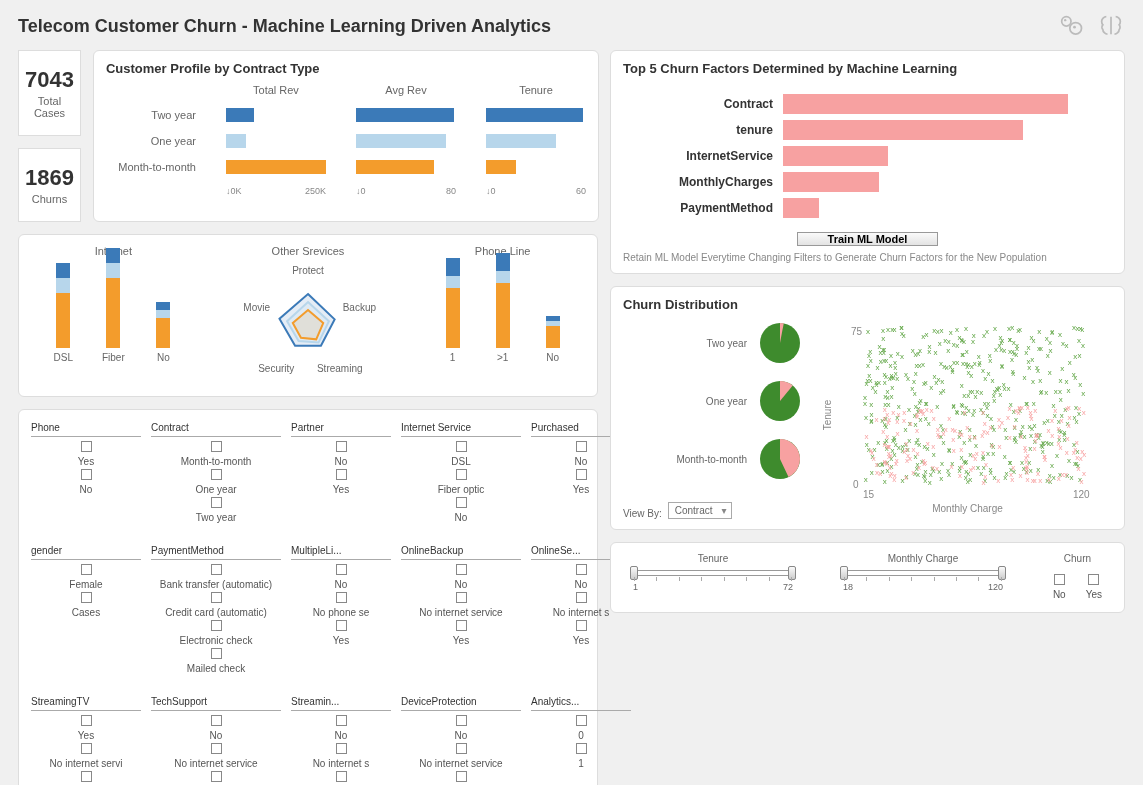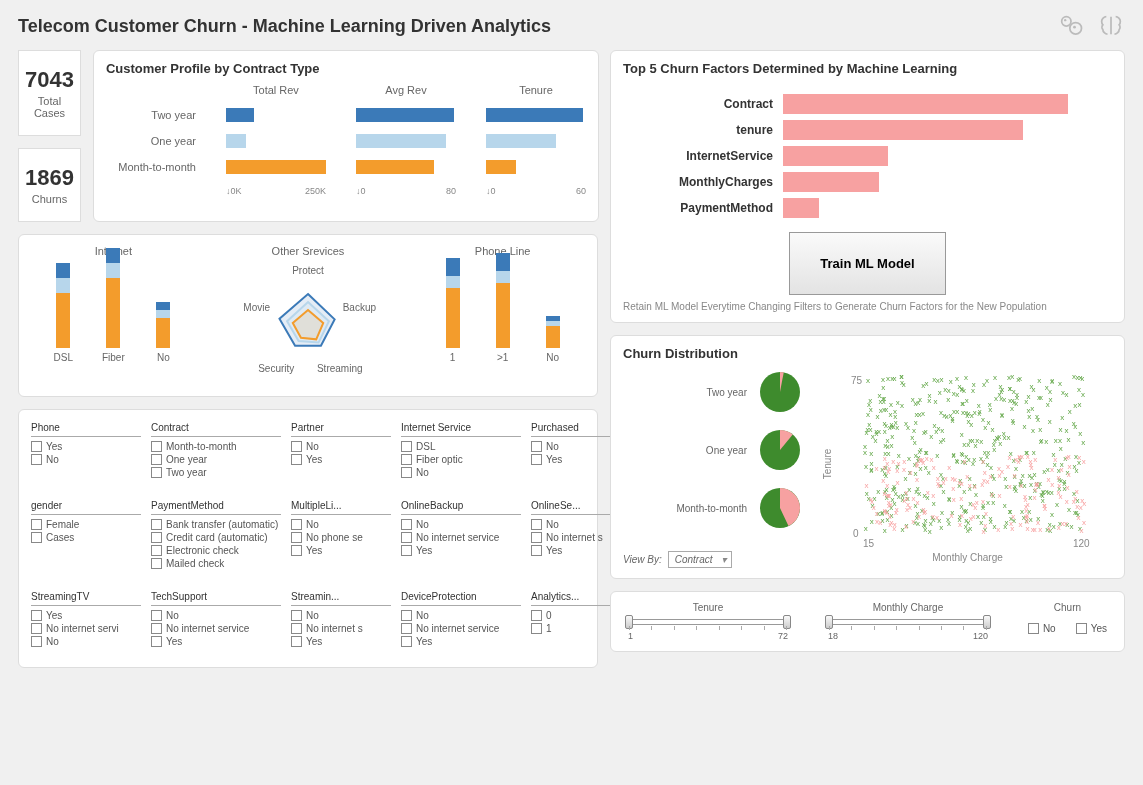--- a/index.html
+++ b/index.html
@@ -39,33 +39,33 @@
   .mini-title { text-align:center; font-size:11px; color:#666; margin-bottom:6px; }
   .stack-row { display:flex; gap:20px; align-items:flex-end; height:100px; justify-content:center; }
   .stack { width:14px; display:flex; flex-direction:column; justify-content:flex-end; height:100px; }
   .stack-lbl { text-align:center; font-size:10px; color:#666; margin-top:4px; width:30px; }
   .stack-col { display:flex; flex-direction:column; align-items:center; }
   .radar { width:150px; height:120px; }
   .radar-lbl { font-size:10px; fill:#666; }
   .filters { display:grid; grid-template-columns: 110px 130px 100px 120px 100px; gap:10px; }
   .fgroup { margin-bottom:8px; }
   .fgroup .ftitle { border-bottom:1px solid #aaa; font-size:10px; padding:2px 0 3px; margin-bottom:4px; }
-  .fitem { display:flex; align-items:center; gap:4px; font-size:10px; color:#555; margin:2px 0; white-space:nowrap; overflow:hidden; }
+  .fitem { display:flex; align-items:center; gap:4px; font-size:10px; color:#555; margin:2px 0; white-space:nowrap; overflow:hidden;flex-direction:column; }
   .fitem .cb { width:11px; height:11px; border:1px solid #888; flex:0 0 11px; }
   .factors-row { display:flex; align-items:center; gap:10px; margin:6px 0; }
   .factors-row .flbl { width:150px; text-align:right; font-weight:bold; font-size:12px; }
   .factors-row .fbar { height:20px; background:#f7a1a1; }
-  .train-btn { display:block; margin:14px auto 6px; padding:23px 30px; background:linear-gradient(#fafafa,#e3e3e3); border:1px solid #999; font-weight:bold; font-size:13px; cursor:pointer; }
+  .train-btn { display:block; margin:14px auto 6px; padding:0 30px; background:linear-gradient(#fafafa,#e3e3e3); border:1px solid #999; font-weight:bold; font-size:11px; cursor:pointer; }
   .note { font-size:10px; color:#888; text-align:left; margin-top:4px; }
   .churn-dist { display:flex; gap:20px; }
   .pies { display:flex; flex-direction:column; gap:12px; width:180px; }
   .pie-row { display:flex; align-items:center; gap:10px; justify-content:flex-end; }
   .pie-row .plbl { font-size:10px; color:#666; text-align:right; }
   .pie { width:46px; height:46px; }
-  .viewby { display:flex; align-items:center; gap:6px; margin-top:8px; font-size:10px; color:#666;font-style:italic; }
+  .viewby { display:flex; align-items:flex-end; gap:6px; margin-top:8px; font-size:10px; color:#666; }
   .sel { border:1px solid #aaa; padding:2px 18px 2px 6px; font-size:10px; position:relative; background:#fff; }
   .sel::after { content:"▾"; position:absolute; right:4px; top:2px; color:#888; }
   .scatter-wrap { flex:1; }
   .scatter { width:270px; height:180px; }
   .scatter-axis { font-size:10px; fill:#888; }
   .bottom-controls { display:flex; gap:30px; justify-content:space-around; align-items:flex-start; }
   .slider-blk { text-align:center; font-size:10px; color:#666; }
   .slider { position:relative; width:160px; height:6px; background:#fff; border:1px solid #999; margin:6px auto 2px; border-radius:2px; }
   .slider .h { position:absolute; top:-5px; width:8px; height:14px; background:linear-gradient(#fafafa,#ccc); border:1px solid #888; border-radius:2px; }
   .slider .marks { position:absolute; top:6px; left:0; right:0; display:flex; justify-content:space-between; }

